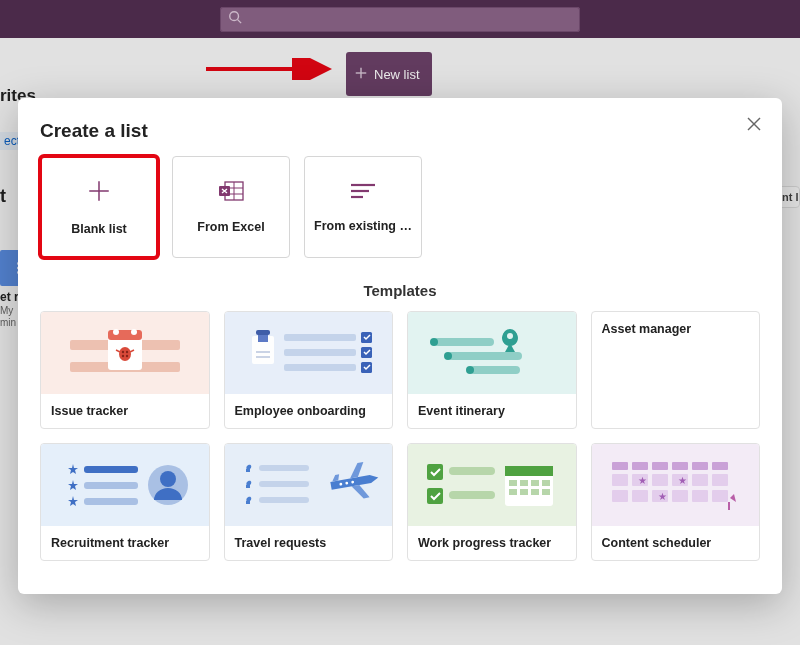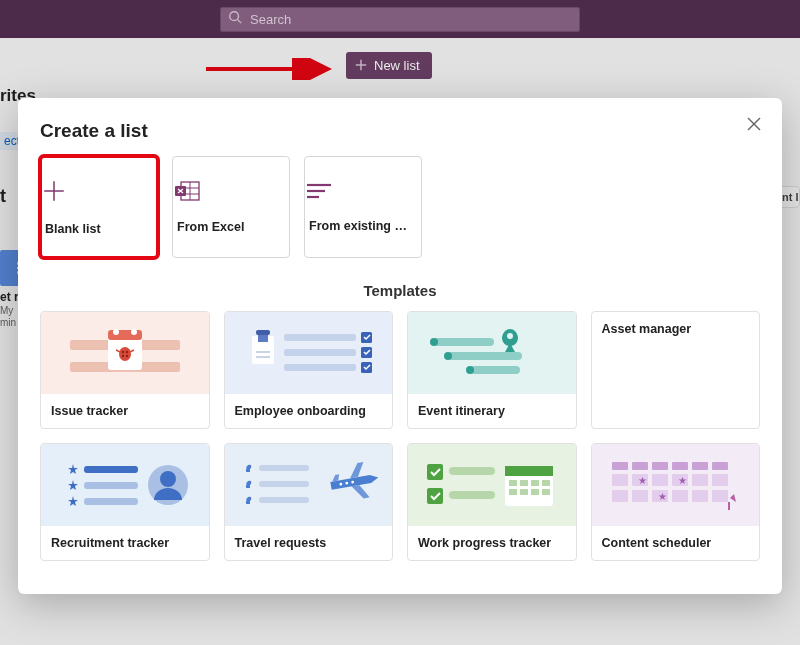--- a/index.html
+++ b/index.html
@@ -7,21 +7,21 @@
 
   
   .topbar { height: 38px; background: #4b2a4a; display: flex; align-items: center; justify-content: center; }
   .search-wrap { width: 360px; height: 25px; background: #805c7d; border-radius: 3px; display: flex; align-items: center; padding: 0 8px; box-shadow: inset 0 0 0 1px #6b4769; }
   .search-wrap .s-icon { color: #cbb8c9; margin-right: 8px; }
   .search-wrap input { flex: 1; background: transparent; border: none; outline: none; color: #fff; font-size: 13px; }
   .search-wrap input::placeholder { color: #d2c4d1; }
 
   
   .page-bg { position: relative; padding-top: 16px; }
-  .new-list-btn { position: absolute; left: 346px; top: 14px; height: 27px; background: #6b4168; color: #fff; border: none; border-radius: 3px; padding: 0 12px 0 8px; display: flex; align-items: center; font-size: 13px; cursor: pointer; }
+  .new-list-btn { position: absolute; left: 346px; top: 14px; height: 44px; background: #6b4168; color: #fff; border: none; border-radius: 3px; padding: 0 12px 0 8px; display: flex; align-items: center; font-size: 13px; cursor: pointer; }
   .new-list-btn .plus { margin-right: 6px; color: #d8c7d7; font-size: 14px; line-height: 1; }
 
   .arrow { position: absolute; left: 206px; top: 20px; }
 
   .bg-heading { position: absolute; left: 0; top: 48px; font-weight: 700; font-size: 17px; color: #222; }
   .bg-heading2 { position: absolute; left: 0; top: 148px; font-weight: 700; font-size: 18px; color: #222; }
   .bg-left-label { position: absolute; left: 0; top: 94px; font-size: 12px; color: #0a62c9; background: #e4ecf5; padding: 2px 4px; }
   .bg-right-chip { position: absolute; right: 0; top: 148px; width: 22px; height: 22px; background: #f9f9f9; border: 1px solid #ddd; border-radius: 4px; display: flex; align-items: center; justify-content: flex-start; padding-left: 3px; font-size: 11px; color: #444; font-weight: bold; }
   .bg-card { position: absolute; left: 0; top: 212px; width: 48px; }
   .bg-card .thumb { height: 36px; background: #5a8de0; border-radius: 2px; display:flex; align-items:center; justify-content:center; }
@@ -35,21 +35,21 @@
     position: absolute; left: 18px; top: 98px; width: 764px; height: 496px;
     background: #fff; border-radius: 6px; box-shadow: 0 10px 40px rgba(0,0,0,0.25);
     padding: 22px 22px;
   }
   .modal h1 { font-size: 19px; font-weight: 700; color: #222; }
   .close-btn { position: absolute; right: 16px; top: 14px; width: 24px; height: 24px; background: none; border: none; cursor: pointer; color: #555; display: flex; align-items: center; justify-content: center; }
 
   .create-row { display: flex; gap: 14px; margin-top: 14px; }
   .create-card {
     width: 118px; height: 102px; border: 1px solid #d6d6d6; border-radius: 4px;
-    display: flex; flex-direction: column; align-items: flex-start; justify-content: center;
+    display: flex; flex-direction: column; align-items: center; justify-content: center;
     gap: 14px; cursor: pointer; background: #fff;
   }
   .create-card .cc-icon { color: #82396f; }
   .create-card .cc-label { font-size: 12.5px; color: #222; text-align: center; padding: 0 4px; white-space: nowrap; overflow: hidden; text-overflow: ellipsis; max-width: 100%; font-weight:600;}
   .create-card.highlight { outline: 4px solid #e30613; outline-offset: -2px; }
 
   .section-h { font-size: 15px; font-weight: 600; color: #333; margin-top: 24px; text-align: center; }
 
   .tpl-grid { display: grid; grid-template-columns: repeat(4, 1fr); gap: 14px; margin-top: 12px; }
   .tpl-card { border: 1px solid #e1e1e1; border-radius: 4px; overflow: hidden; cursor: pointer; background: #fff; }
@@ -70,21 +70,20 @@
 <body>
 
 <div class="topbar">
   <div class="search-wrap">
     <span class="s-icon">
       <svg width="14" height="14" viewBox="0 0 16 16">
           <circle cx="7" cy="7" r="5" fill="none" stroke="currentColor" stroke-width="1.6"></circle>
           <line x1="11" y1="11" x2="15" y2="15" stroke="currentColor" stroke-width="1.6"></line>
         </svg>
     </span>
-    <input type="text" placeholder="Search" style="">
   </div>
 </div>
 
 <div class="page-bg">
   <button class="new-list-btn">
     <span class="plus">
       <svg width="14" height="14" viewBox="0 0 16 16">
           <line x1="8" y1="2" x2="8" y2="14" stroke="currentColor" stroke-width="1.6"></line>
           <line x1="2" y1="8" x2="14" y2="8" stroke="currentColor" stroke-width="1.6"></line>
         </svg>

